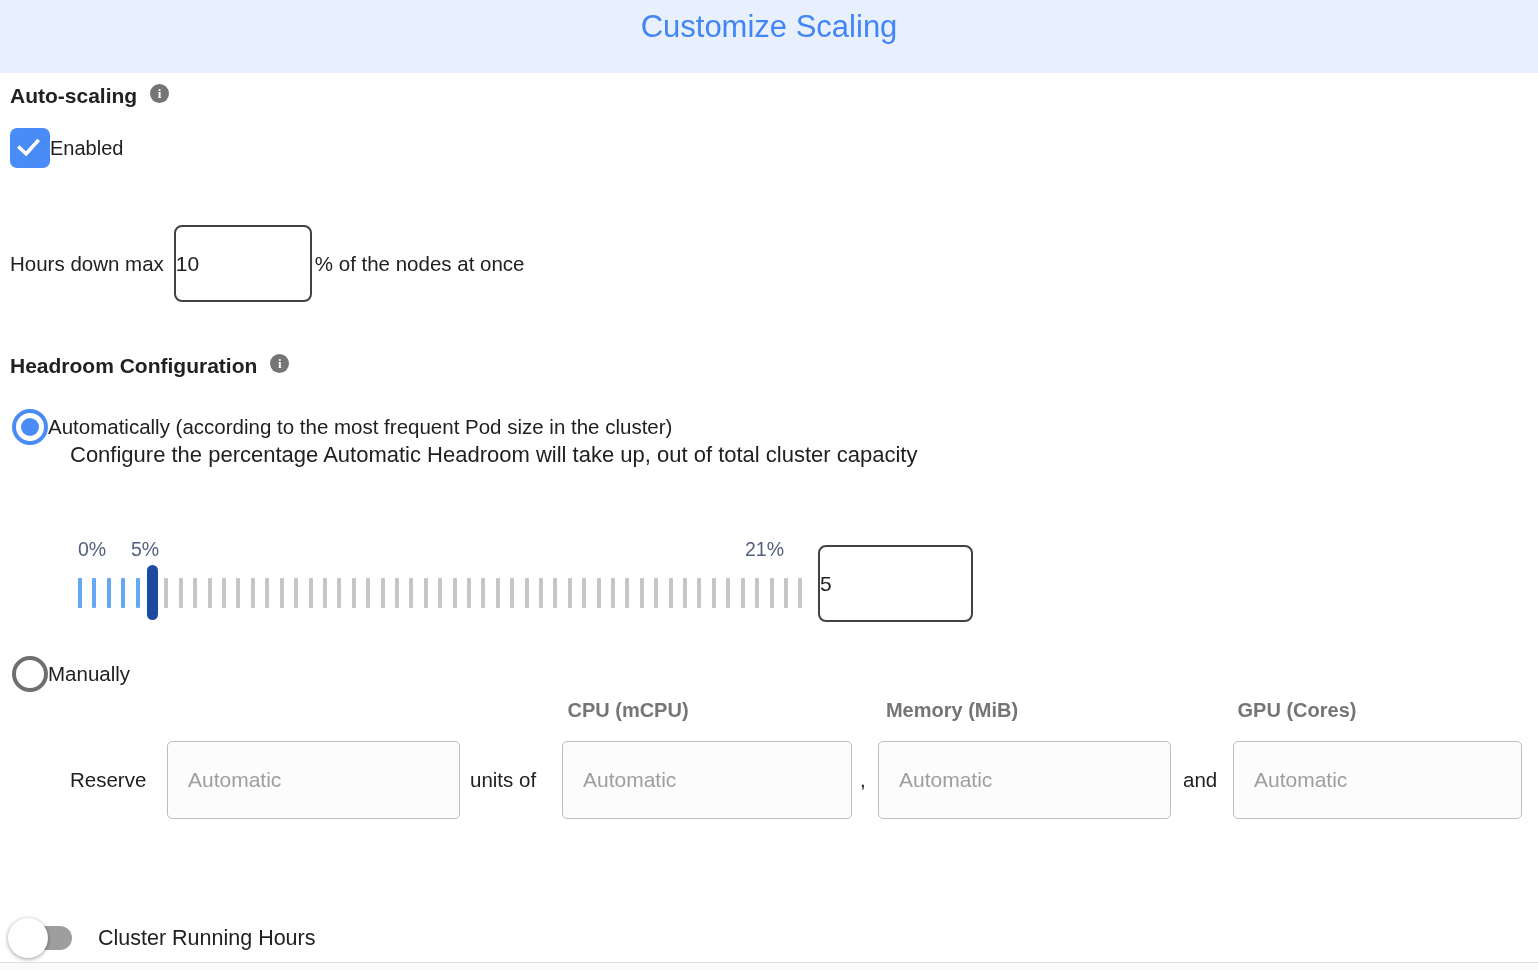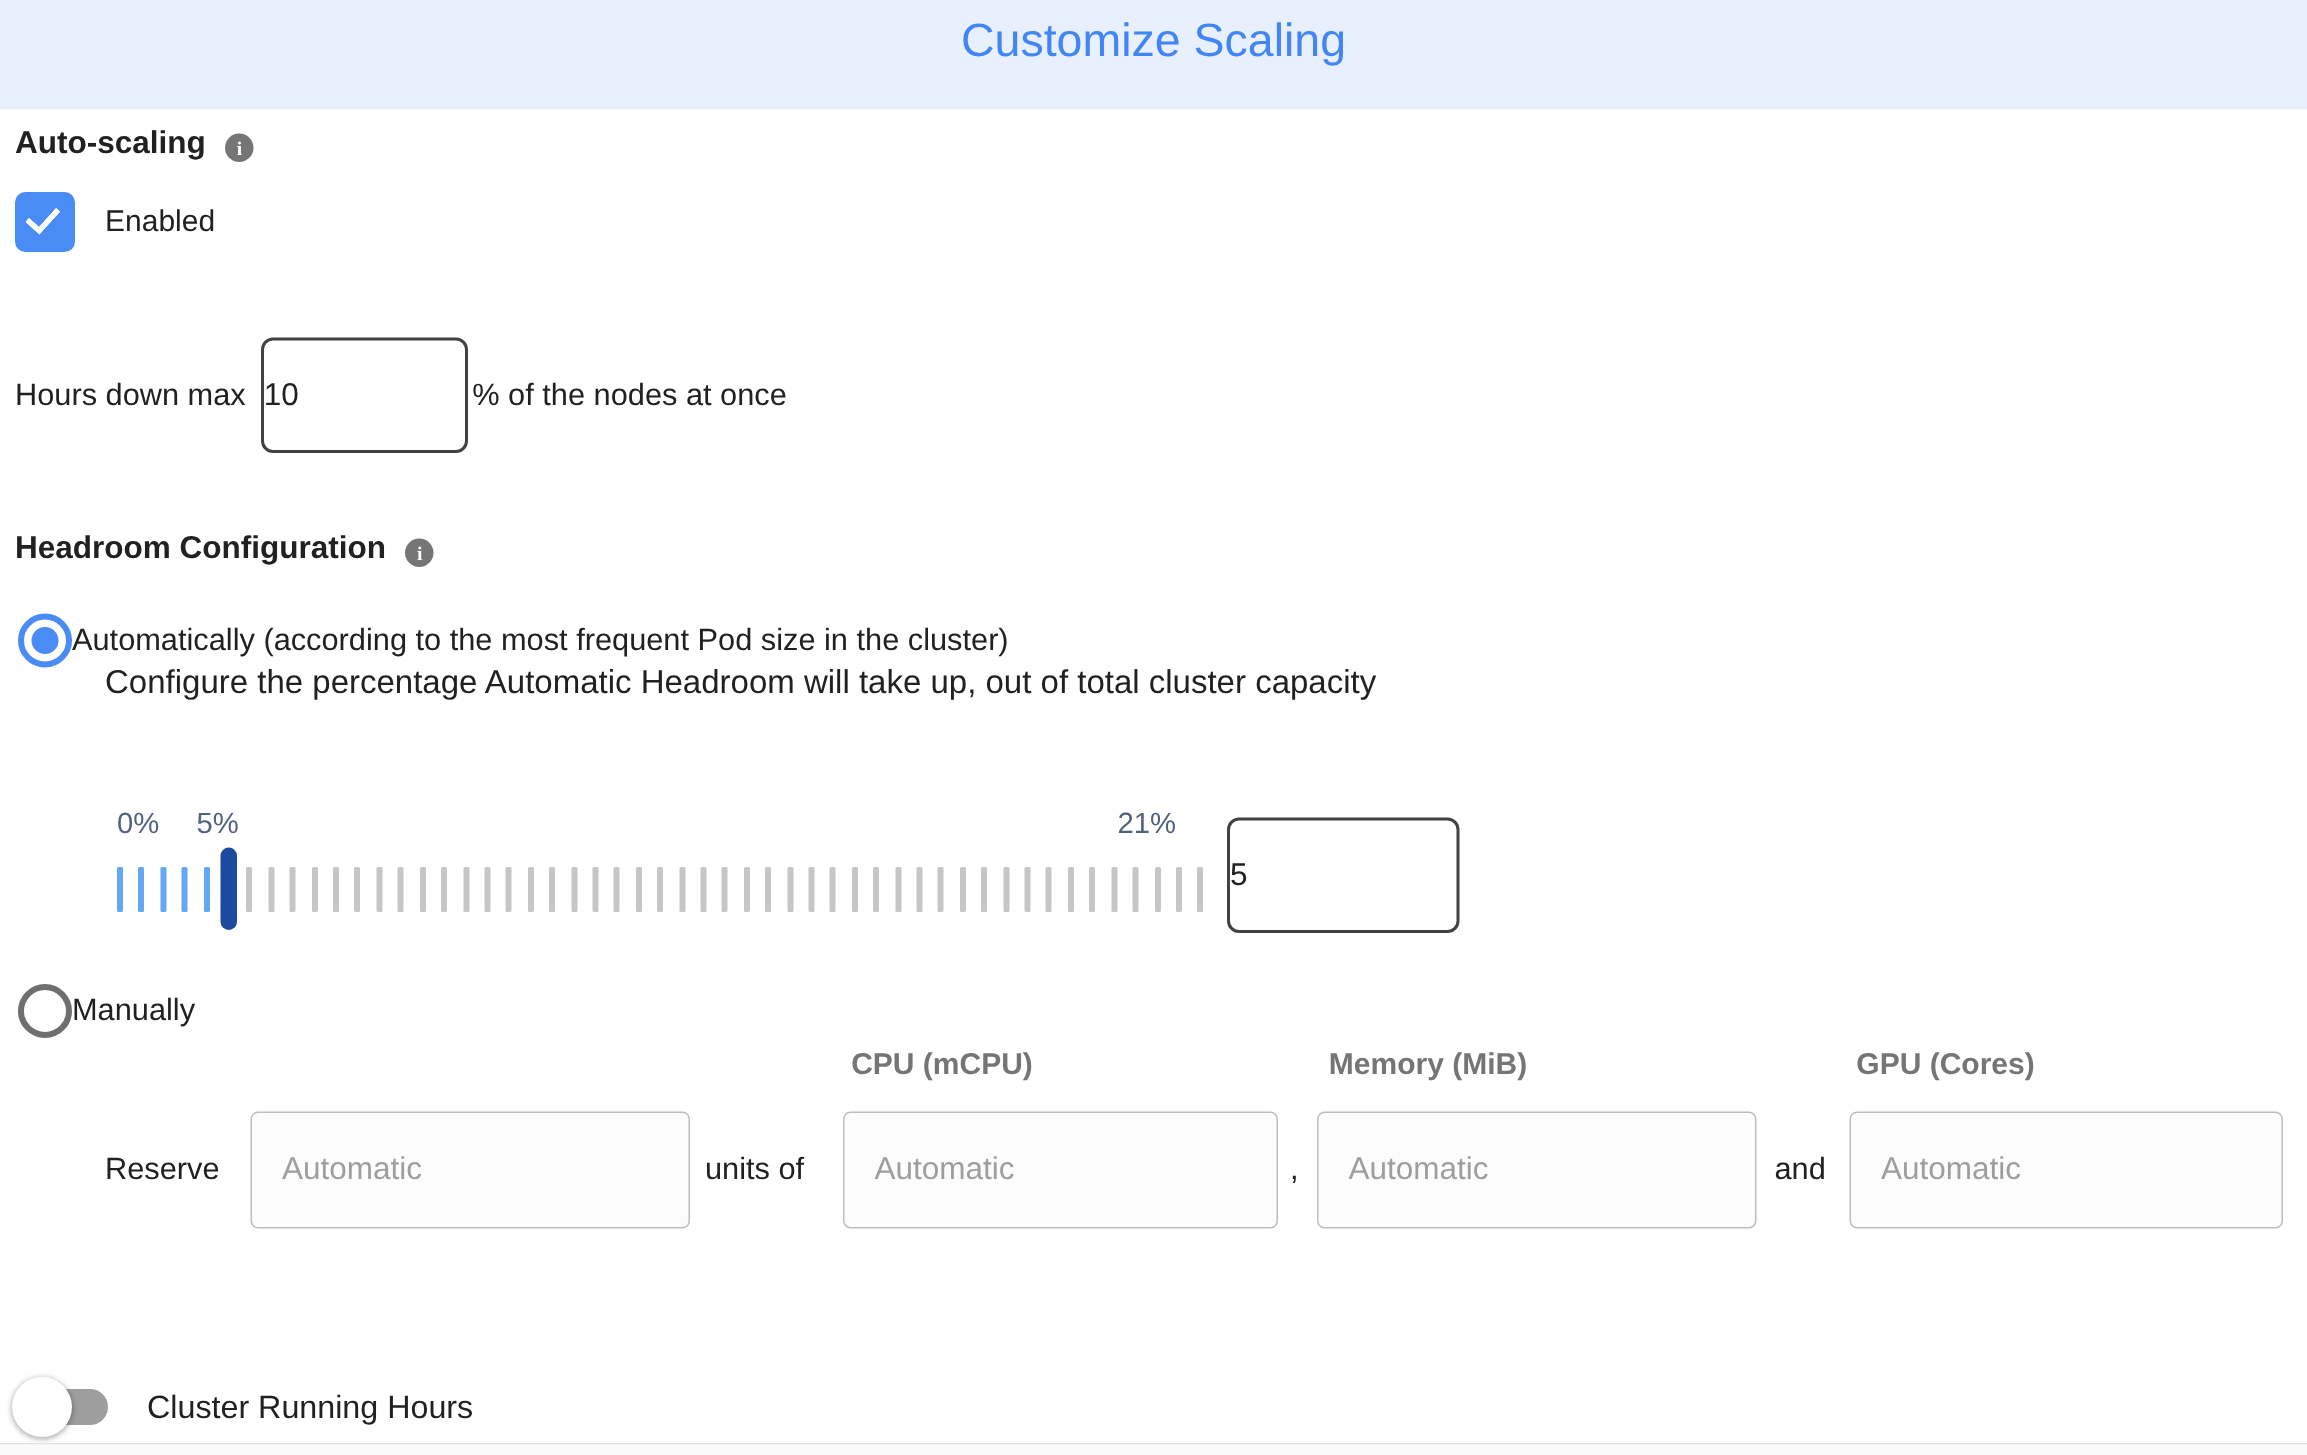--- a/index.html
+++ b/index.html
@@ -13,27 +13,27 @@
     font-family:"Liberation Sans",sans-serif;color:var(--dark);}
   .page{position:relative;width:1538px;height:970px;}
 
   
   .dialog-header{position:absolute;top:0;left:0;width:1538px;height:73px;
     background:var(--headerBg);display:flex;justify-content:center;align-items:flex-start;padding-top:9px;}
   .dialog-title{font-size:31px;color:var(--title);font-weight:400;}
 
   
   .section-label{position:absolute;font-size:21px;font-weight:700;color:var(--dark);
-    display:flex;align-items:flex-end;gap:13px;}
+    display:flex;align-items:flex-start;gap:13px;}
   .info-icon{width:19px;height:19px;border-radius:50%;background:var(--grayText);
     color:#fff;font-size:13px;font-weight:700;display:flex;align-items:center;justify-content:center;
     font-family:"Liberation Serif",serif;}
 
   
-  .enabled-row{position:absolute;top:128px;left:10px;display:flex;align-items:center;gap:20px;}
+  .enabled-row{position:absolute;top:128px;left:10px;display:flex;align-items:center;}
   .checkbox{width:40px;height:40px;border-radius:7px;background:var(--accent);position:relative;cursor:pointer;}
   .checkbox .check{position:absolute;left:12px;top:6px;width:13px;height:21px;
     border-right:4px solid #fff;border-bottom:4px solid #fff;transform:rotate(42deg);border-radius:1px;}
   .plain-label{font-size:20px;color:var(--dark);}
 
   
   .scaledown-row{position:absolute;top:225px;left:10px;display:flex;align-items:center;height:77px;}
   .dark-input{height:77px;border:2px solid var(--darkBorder);border-radius:8px;background:#fff;
     font-size:21px;color:var(--dark);font-family:"Liberation Sans",sans-serif;outline:none;}
   .scaledown-input{width:138px;margin-left:10px;}

